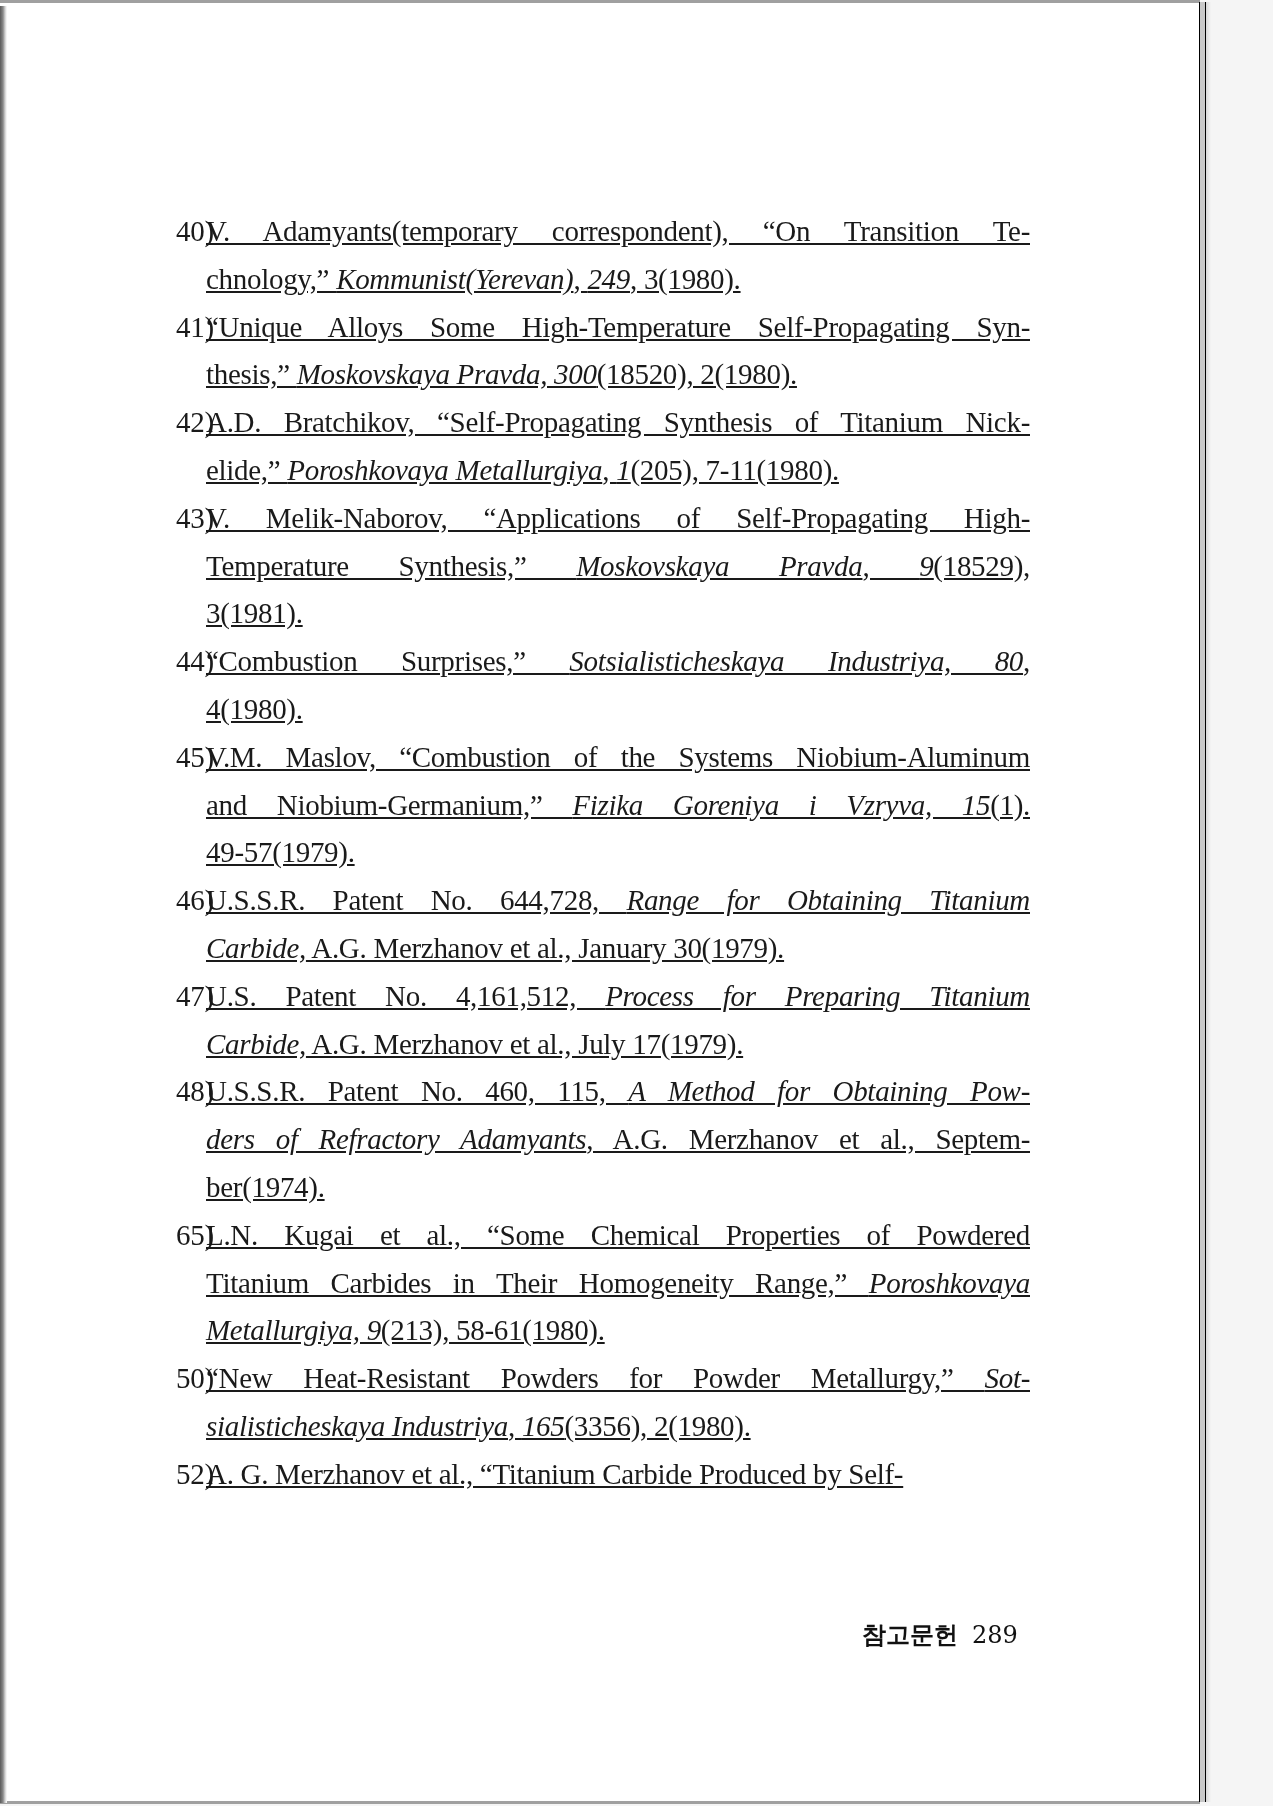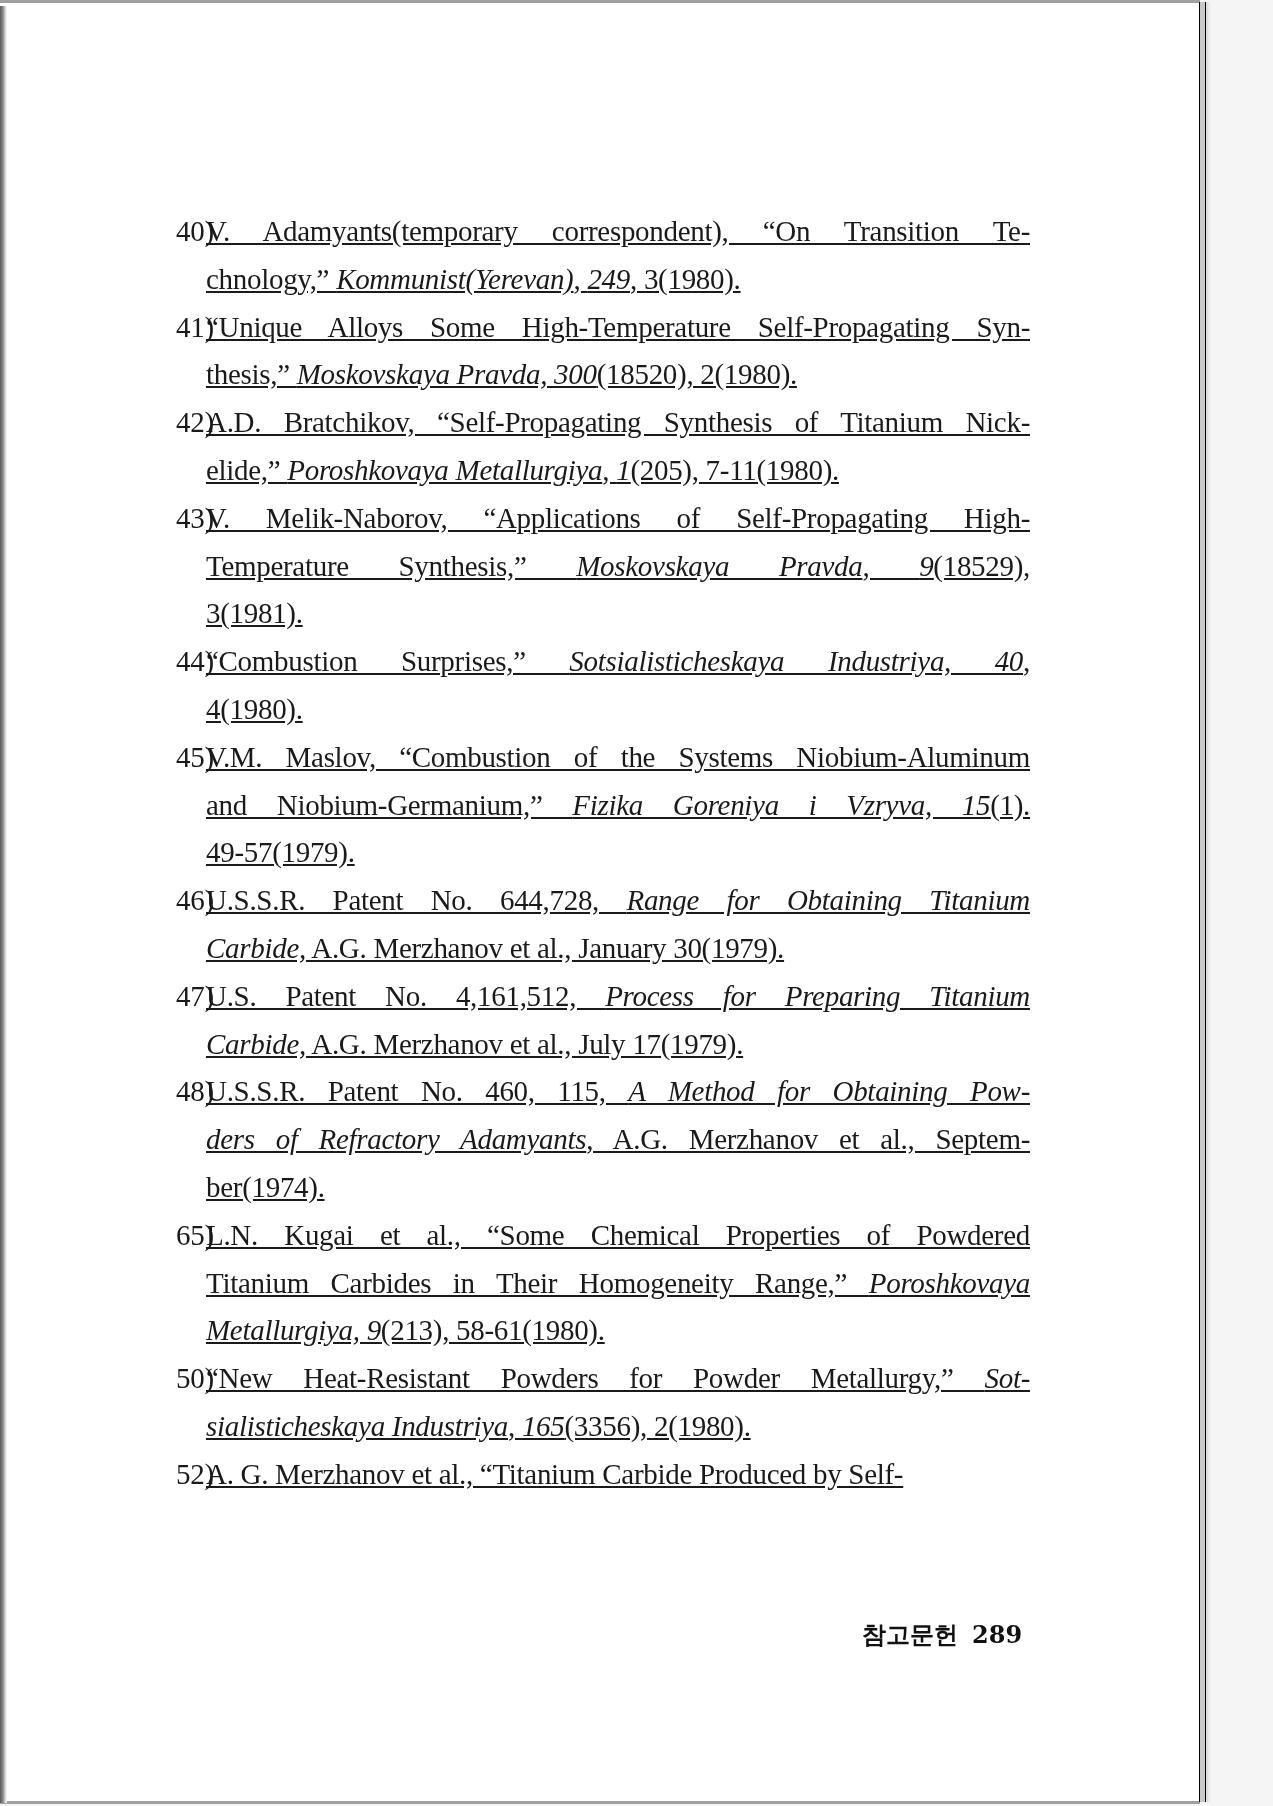--- a/index.html
+++ b/index.html
@@ -94,21 +94,21 @@
       top: 1616px;
       font-size: 24px;
       font-weight: bold;
       color: #111;
       font-family: "DejaVu Sans", sans-serif;
       letter-spacing: 0px;
     }
     .footer .page-num {
       margin-left: 14px;
       font-family: "DejaVu Serif", serif;
-      font-weight: bold;
+      font-weight: normal;
     }
   </style>
 </head>
 <body>
 
 <div class="viewer-bg"></div>
 
 <div class="page">
   <div class="page-left-edge"></div>
 
@@ -129,21 +129,21 @@
         <span class="line last"><span>elide,” </span><i>Poroshkovaya Metallurgiya</i><span>,  </span><i>1</i><span>(205),  7-11(1980).</span></span>
       </div>
       <div class="ref">
         <span class="num">43)</span>
         <span class="line"><span>V. Melik-Naborov, “Applications of Self-Propagating High-</span></span>
         <span class="line"><span>Temperature Synthesis,” </span><i>Moskovskaya Pravda</i><span>,   </span><i>9</i><span>(18529),</span></span>
         <span class="line last"><span>3(1981).</span></span>
       </div>
       <div class="ref">
         <span class="num">44)</span>
-        <span class="line"><span>“Combustion Surprises,”   </span><i>Sotsialisticheskaya Industriya, 40</i><span>,</span></span>
+        <span class="line"><span>“Combustion Surprises,”   </span><i>Sotsialisticheskaya Industriya, 80</i><span>,</span></span>
         <span class="line last"><span>4(1980).</span></span>
       </div>
       <div class="ref">
         <span class="num">45)</span>
         <span class="line"><span>V.M. Maslov, “Combustion of the Systems Niobium-Aluminum</span></span>
         <span class="line"><span>and Niobium-Germanium,” </span><i>Fizika Goreniya i Vzryva, 15</i><span>(1).</span></span>
         <span class="line last"><span>49-57(1979).</span></span>
       </div>
       <div class="ref">
         <span class="num">46)</span>

